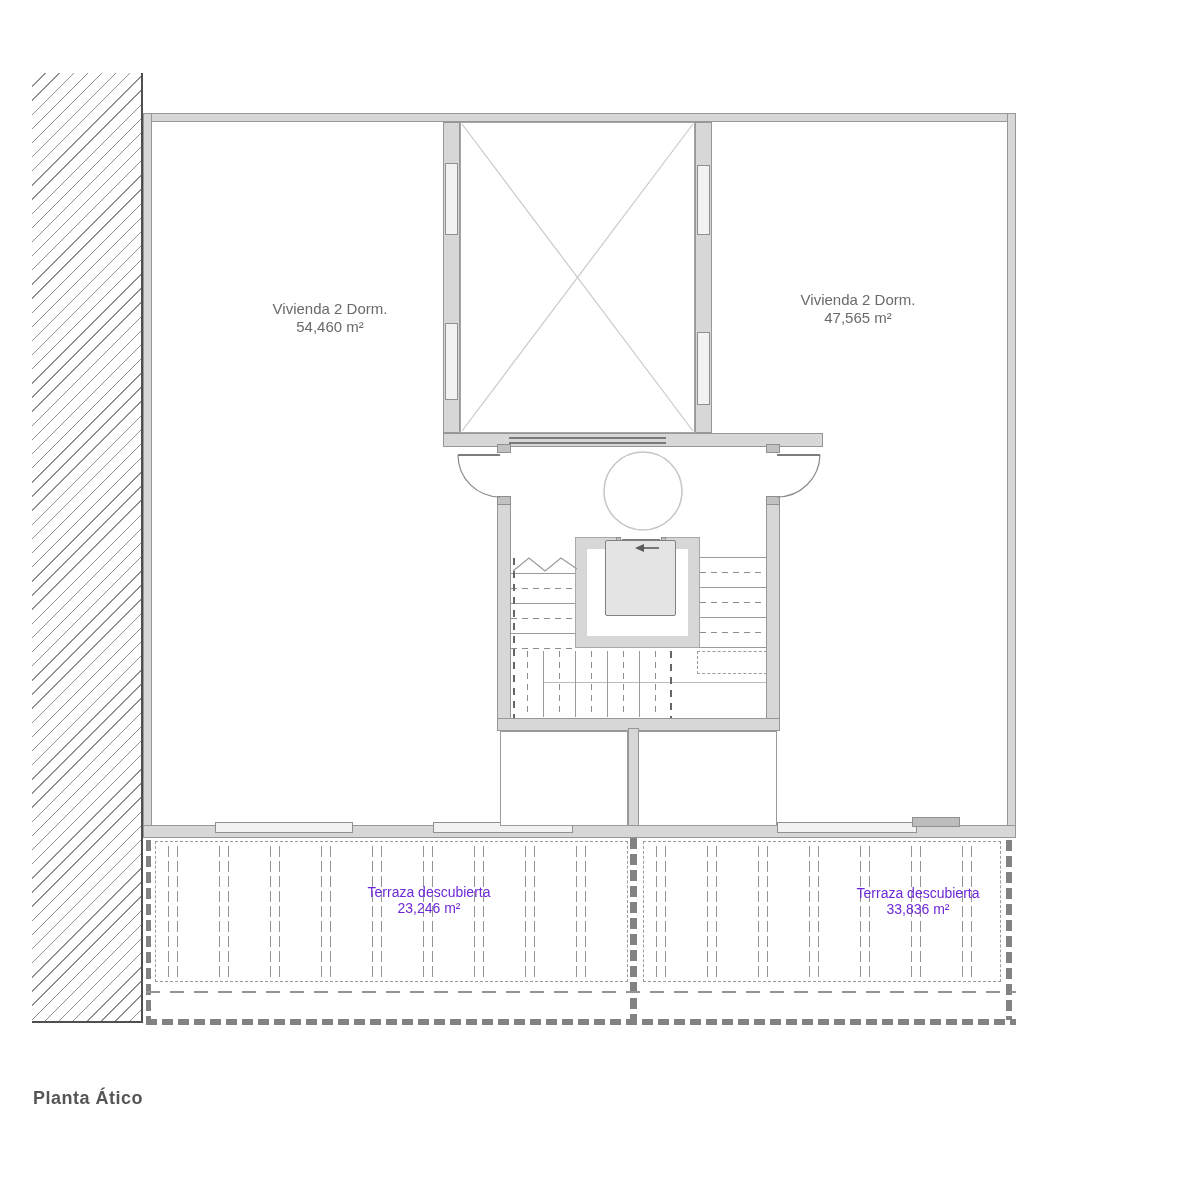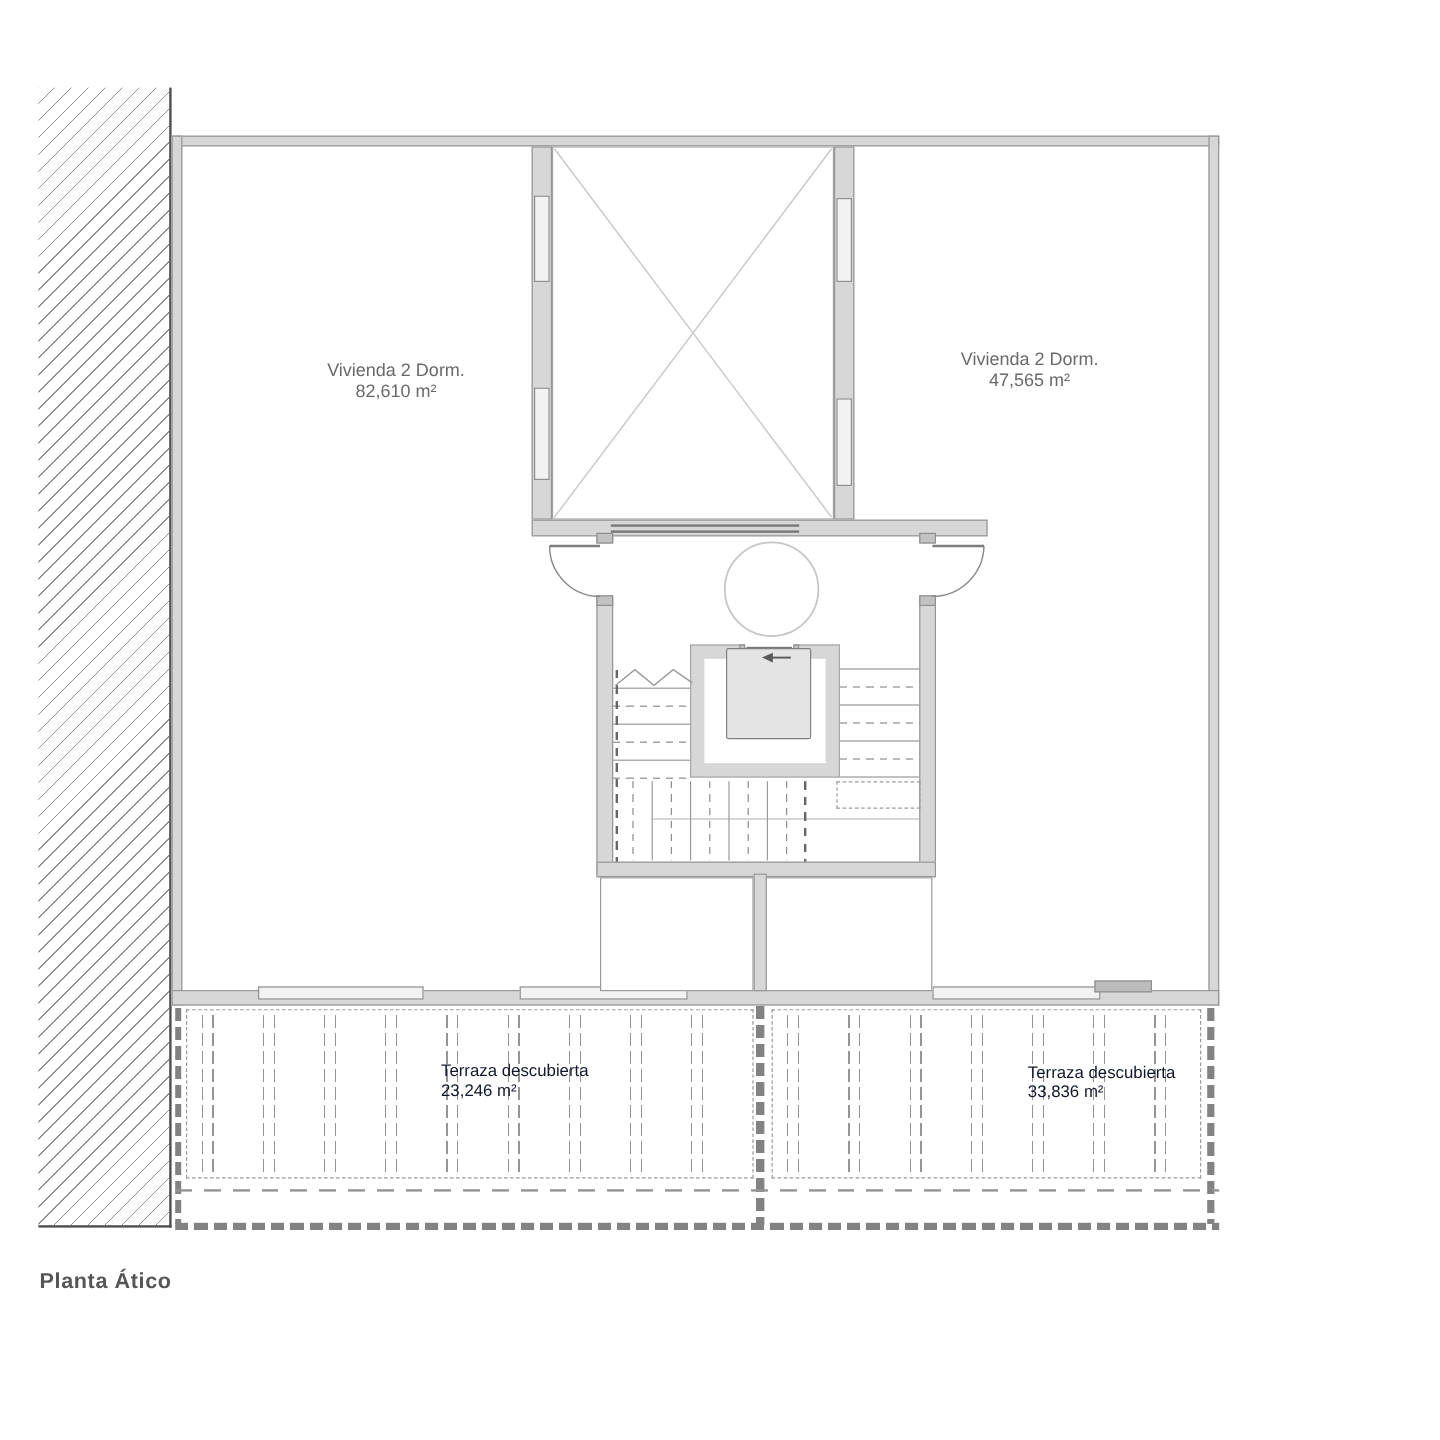--- a/index.html
+++ b/index.html
@@ -23,21 +23,21 @@
   .dashrect{position:absolute;border:1px dashed #9b9b9b;box-sizing:border-box;background:transparent;}
   .beams{position:absolute;
      background:
        repeating-linear-gradient(to bottom,#fff 0 4px,transparent 4px 15px),
        repeating-linear-gradient(to right,transparent 0 10px,#949494 10px 11px,transparent 11px 19px,#949494 19px 20px,transparent 20px 51px);}
   .hatch{position:absolute;border-right:2px solid #4f4f4f;border-bottom:2px solid #4f4f4f;box-sizing:border-box;
      background:repeating-linear-gradient(135deg,transparent 0 9px,#8f8f8f 9px 10px);}
   .hinge{position:absolute;background:#c2c2c2;border:1px solid #8f8f8f;box-sizing:border-box;}
   .label{position:absolute;color:#6a6a6a;font-size:15px;line-height:18px;text-align:center;
          transform:translateX(-50%);white-space:nowrap;}
-  .tlabel{position:absolute;color:#0f172a;font-size:14px;line-height:16px;
+  .tlabel{position:absolute;color:#6d28d9;font-size:14px;line-height:16px;text-align:center;
          transform:translateX(-50%);white-space:nowrap;}
   .title{position:absolute;color:#565656;font-size:18px;font-weight:bold;letter-spacing:.5px;}
   svg{position:absolute;left:0;top:0;}
 </style>
 </head>
 <body>
 
 <div id="canvas">
 
   <div class="hatch" style="left:32px;top:73px;width:111px;height:950px;"></div>
@@ -133,29 +133,29 @@
     <line x1="777" y1="455" x2="820" y2="455" stroke="#7d7d7d" stroke-width="2"></line>
     <polyline points="513,571 529,558 545,571 561,558 577,569" fill="none" stroke="#9b9b9b" stroke-width="1.2"></polyline>
     <g>
       <line x1="659" y1="548" x2="642" y2="548" stroke="#5a5a5a" stroke-width="1.6"></line>
       <polygon points="635,548 644,544 644,552" fill="#5a5a5a"></polygon>
     </g>
   </svg>
 
   <div class="label" style="left:330px;top:300px;">
     <div>Vivienda 2 Dorm.</div>
-    <div>82,610 m²</div>
+    <div>54,460 m²</div>
   </div>
   <div class="label" style="left:858px;top:291px;">
     <div>Vivienda 2 Dorm.</div>
     <div>47,565 m²</div>
   </div>
   <div class="tlabel" style="left:429px;top:884px;">
     <div>Terraza descubierta</div>
     <div>23,246 m²</div>
   </div>
   <div class="tlabel" style="left:918px;top:885px;">
     <div>Terraza descubierta</div>
     <div>33,836 m²</div>
   </div>
-  <div class="title" style="left:33px;top:1057px;">Planta Ático</div>
+  <div class="title" style="left:33px;top:1088px;">Planta Ático</div>
 
 </div>
 
 </body></html>

